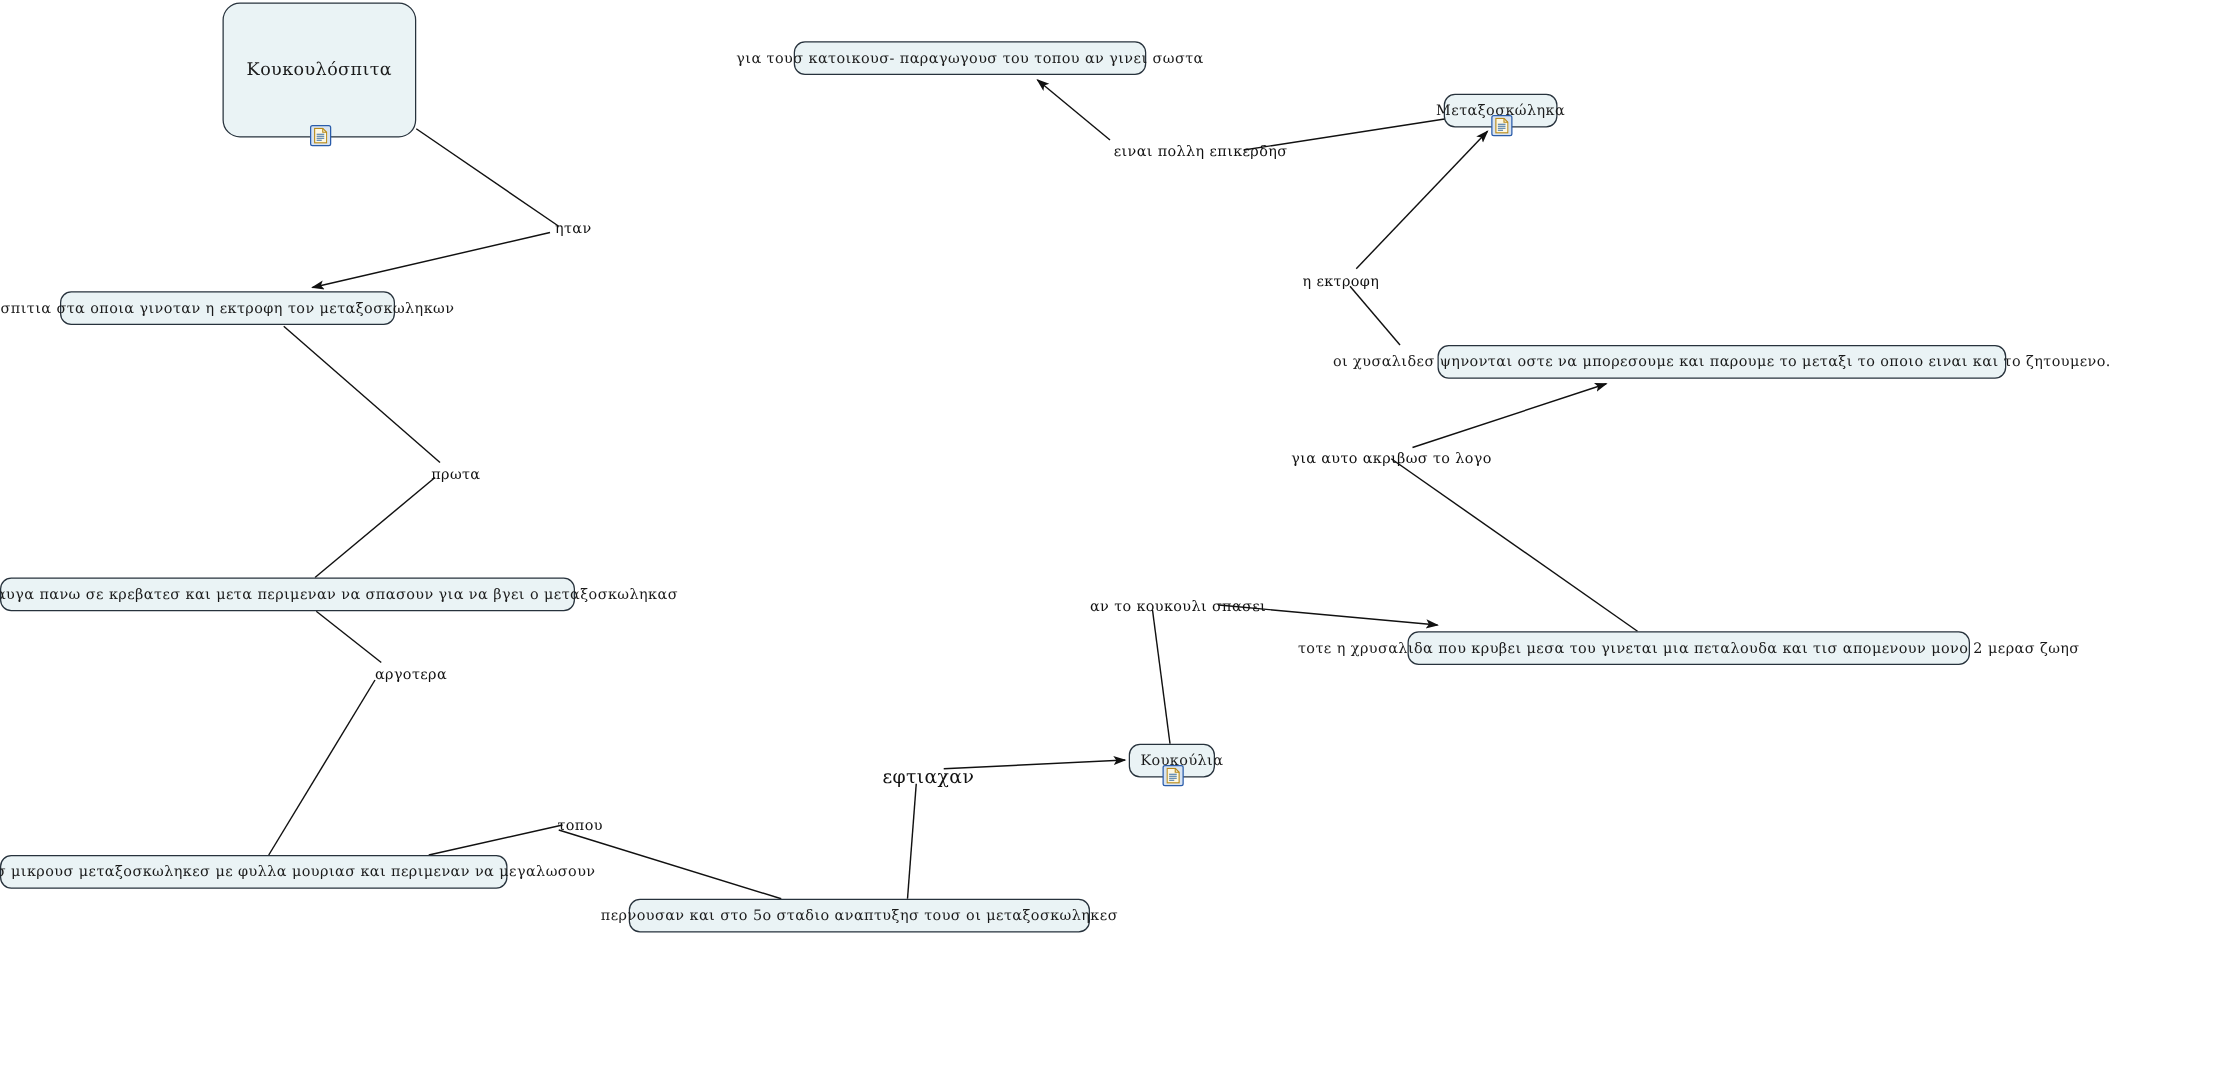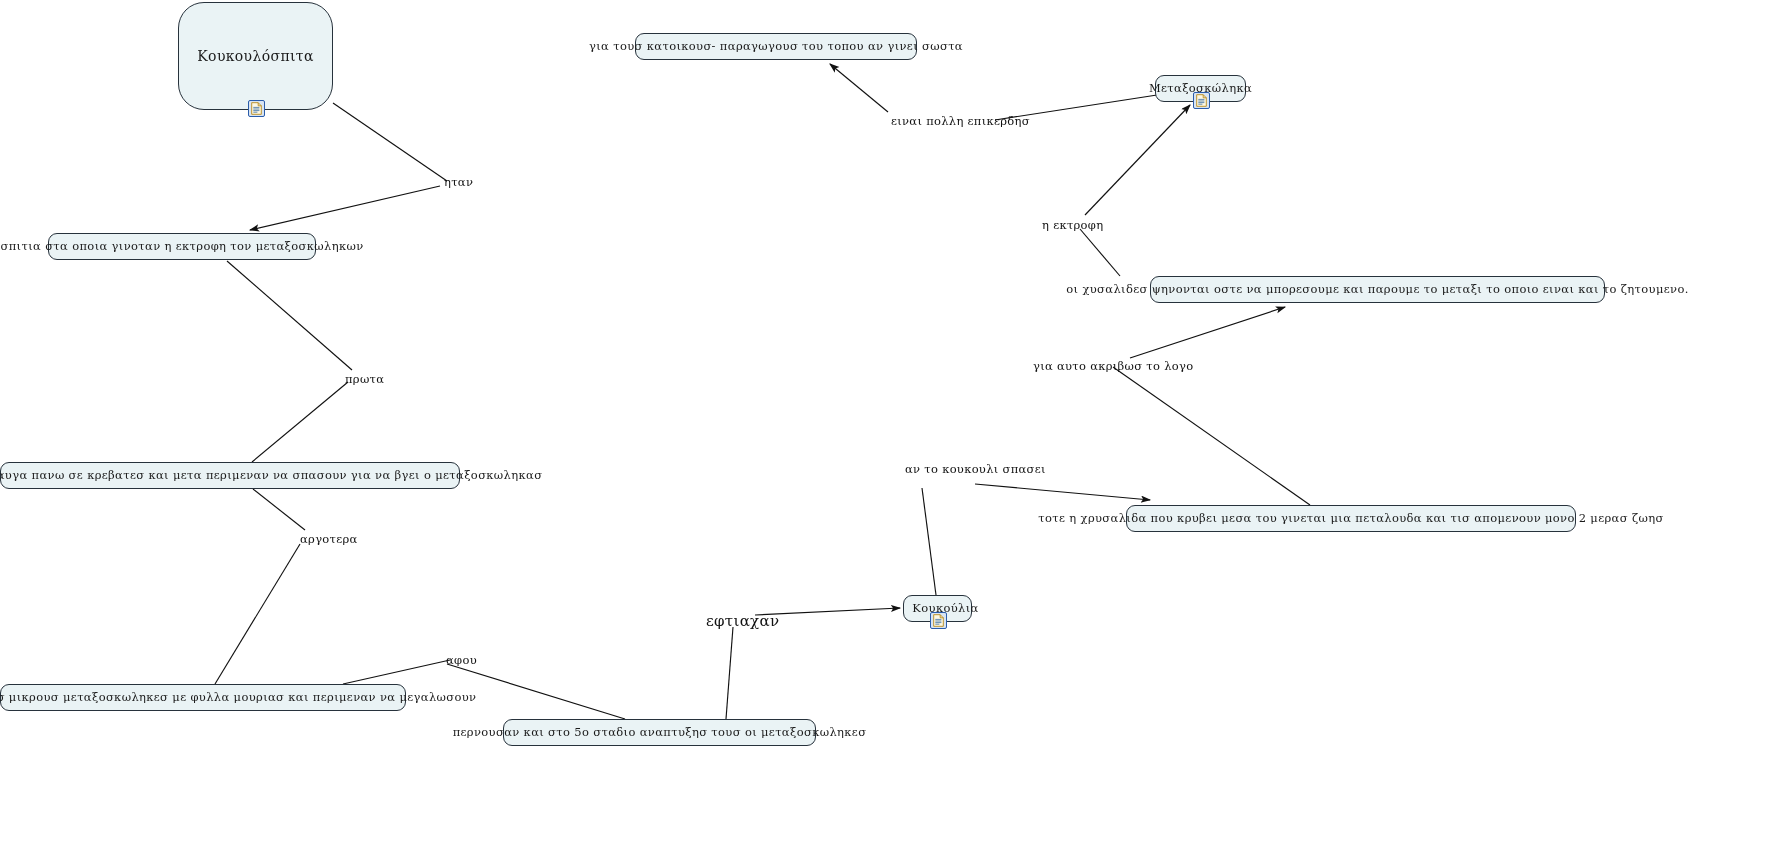--- a/index.html
+++ b/index.html
@@ -32,21 +32,21 @@
     border: 1.3px solid #27323c;
     border-radius: 9px;
     display: flex;
     align-items: center;
     justify-content: center;
     color: #1a1a1a;
     letter-spacing: 0.35px;
     white-space: nowrap;
   }
   .node.main {
-    border-radius: 26px;
+    border-radius: 14px;
     align-items: center;
   }
   .node-label {
     display: block;
     text-align: center;
     line-height: 1.2;
   }
   .doc-icon {
     position: absolute;
     width: 17px;
@@ -121,21 +121,21 @@
       </div>
       <div class="node" style="left: 48px; top: 233px; width: 268px; height: 27px; font-size: 11.5px; background: rgb(234, 243, 245); border-color: rgb(39, 50, 60);">
         <span class="node-label">σπιτια στα οποια γινοταν η εκτροφη τον μεταξοσκωληκων</span>
       </div>
       <div class="node" style="left: 0px; top: 462px; width: 460px; height: 27px; font-size: 11.5px; background: rgb(234, 243, 245); border-color: rgb(39, 50, 60);">
         <span class="node-label">απλωναν τα αυγα πανω σε κρεβατεσ και μετα περιμεναν να σπασουν για να βγει ο μεταξοσκωληκασ</span>
       </div>
       <div class="node" style="left: 0px; top: 684px; width: 406px; height: 27px; font-size: 11.5px; background: rgb(234, 243, 245); border-color: rgb(39, 50, 60);">
         <span class="node-label">ταιζαν τουσ μικρουσ μεταξοσκωληκεσ με φυλλα μουριασ και περιμεναν να μεγαλωσουν</span>
       </div>
-      <div class="node" style="left: 503px; top: 719px; width: 313px; height: 27px; font-size: 11.5px; background: rgb(234, 243, 245); border-color: rgb(39, 50, 60);">
+      <div class="node" style="left: 503px; top: 719px; width: 369px; height: 27px; font-size: 11.5px; background: rgb(234, 243, 245); border-color: rgb(39, 50, 60);">
         <span class="node-label">περνουσαν και στο 5ο σταδιο αναπτυξησ τουσ οι μεταξοσκωληκεσ</span>
       </div>
       <div class="node" style="left: 903px; top: 595px; width: 69px; height: 27px; font-size: 11.5px; background: rgb(234, 243, 245); border-color: rgb(39, 50, 60); position: absolute; padding-left: 16px;">
         <span class="node-label">Κουκούλια</span>
         <span class="doc-icon" style="border-color: rgb(42, 92, 170); background: rgb(216, 228, 242);">
           <svg width="11" height="13" viewBox="0 0 11 13" xmlns="http://www.w3.org/2000/svg">
             <path d="M0.7,0.7 L7.2,0.7 L10.3,3.8 L10.3,12.3 L0.7,12.3 Z" fill="#fdf8e3" stroke="#b88a1a" stroke-width="0.9"></path>
             <path d="M7.2,0.7 L7.2,3.8 L10.3,3.8" fill="none" stroke="#b88a1a" stroke-width="0.9"></path>
             <g stroke="#3a6ea5" stroke-width="0.8">
               <line x1="2.3" y1="5.4" x2="8.4" y2="5.4"></line>
@@ -168,21 +168,21 @@
         <span class="node-label">οι χυσαλιδεσ ψηνονται οστε να μπορεσουμε και παρουμε το μεταξι το οποιο ειναι και το ζητουμενο.</span>
       </div>
       <div class="node" style="left: 1126px; top: 505px; width: 450px; height: 27px; font-size: 11.5px; background: rgb(234, 243, 245); border-color: rgb(39, 50, 60);">
         <span class="node-label">τοτε η χρυσαλιδα που κρυβει μεσα του γινεται μια πεταλουδα και τισ απομενουν μονο 2 μερασ ζωησ</span>
       </div>
     </div>
   <div id="label-layer">
       <div class="edge-label" style="left: 444px; top: 175px; font-size: 11.5px;">ηταν</div>
       <div class="edge-label" style="left: 345px; top: 372px; font-size: 11.5px;">πρωτα</div>
       <div class="edge-label" style="left: 300px; top: 532px; font-size: 11.5px;">αργοτερα</div>
-      <div class="edge-label" style="left: 446px; top: 653px; font-size: 11.5px;">αφου</div>
+      <div class="edge-label" style="left: 446px; top: 653px; font-size: 11.5px;">τοπου</div>
       <div class="edge-label" style="left: 706px; top: 612px; font-size: 15px;">εφτιαχαν</div>
-      <div class="edge-label" style="left: 872px; top: 462px; font-size: 11.5px; margin-left: 33px;">αν το κουκουλι σπασει</div>
+      <div class="edge-label" style="left: 872px; top: 478px; font-size: 11.5px;">αν το κουκουλι σπασει</div>
       <div class="edge-label" style="left: 891px; top: 114px; font-size: 11.5px;">ειναι πολλη επικερδησ</div>
       <div class="edge-label" style="left: 1042px; top: 218px; font-size: 11.5px;">η εκτροφη</div>
       <div class="edge-label" style="left: 1033px; top: 359px; font-size: 11.5px;">για αυτο ακριβωσ το λογο</div>
     </div>
 
 </div>
 
 </body></html>

